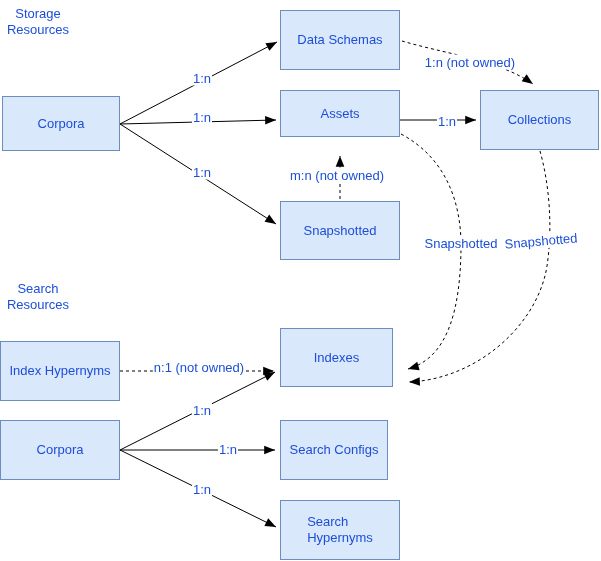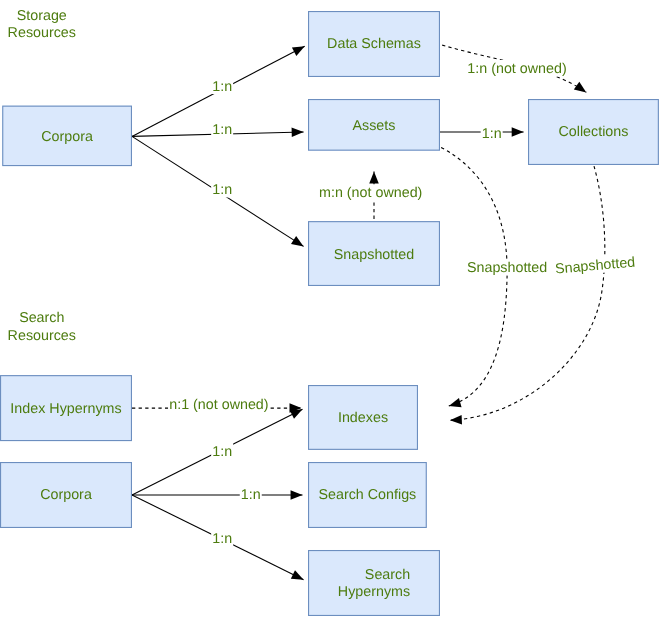--- a/index.html
+++ b/index.html
@@ -1,31 +1,31 @@
 <!DOCTYPE html>
 <html><head>
 <meta charset="utf-8">
 <style>
   html,body{margin:0;padding:0;background:#fff;}
   .canvas{
     position:relative;width:601px;height:561px;
     background:var(--bg,#ffffff);
     font-family:"Liberation Sans",sans-serif;
-    color:#4d7c0f;overflow:hidden;
+    color:#1d4ed8;overflow:hidden;
   }
   .edge-layer{position:absolute;left:0;top:0;}
   .edge{stroke:var(--edge-color,#000000);stroke-width:1;fill:none;}
   .edge.dashed{stroke-dasharray:3 3;}
   .arrowhead{fill:var(--edge-color,#000000);}
   .node{
     position:absolute;box-sizing:border-box;
     background:var(--node-fill,#dae8fc);
     border:1px solid var(--node-border,#6c8ebf);
     display:flex;align-items:center;justify-content:center;
-    text-align:right;font-size:13px;line-height:16px;
+    text-align:left;font-size:13px;line-height:16px;
     white-space:pre-line;
   }
   .slabel{
     position:absolute;font-size:13px;line-height:16px;
     text-align:center;white-space:pre-line;
   }
   .elabel{
     position:absolute;transform:translate(-50%,-50%);
     background:var(--bg,#ffffff);padding:0 1px;
     font-size:13px;line-height:15px;white-space:nowrap;
@@ -79,21 +79,21 @@
   </div>
   <div class="node" style="left:280px;top:201px;width:120px;height:59px">
     <span>Snapshotted</span>
   </div>
   <div class="node" style="left:0px;top:341px;width:120px;height:60px">
     <span>Index Hypernyms</span>
   </div>
   <div class="node" style="left:0px;top:420px;width:120px;height:60px">
     <span>Corpora</span>
   </div>
-  <div class="node" style="left:280px;top:350px;width:100px;height:59px">
+  <div class="node" style="left:280px;top:328px;width:113px;height:59px">
     <span>Indexes</span>
   </div>
   <div class="node" style="left:280px;top:420px;width:108px;height:60px">
     <span>Search Configs</span>
   </div>
   <div class="node" style="left:280px;top:500px;width:120px;height:60px">
     <span>Search
 Hypernyms</span>
   </div>
 

